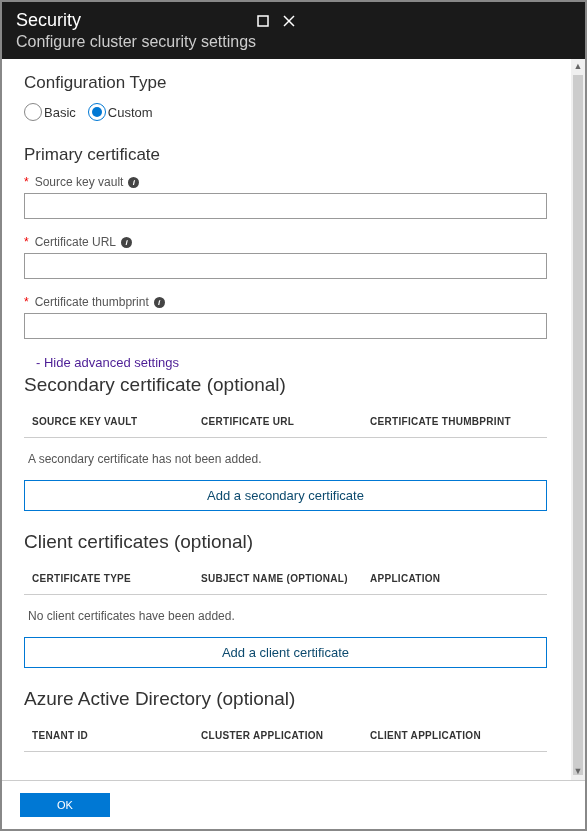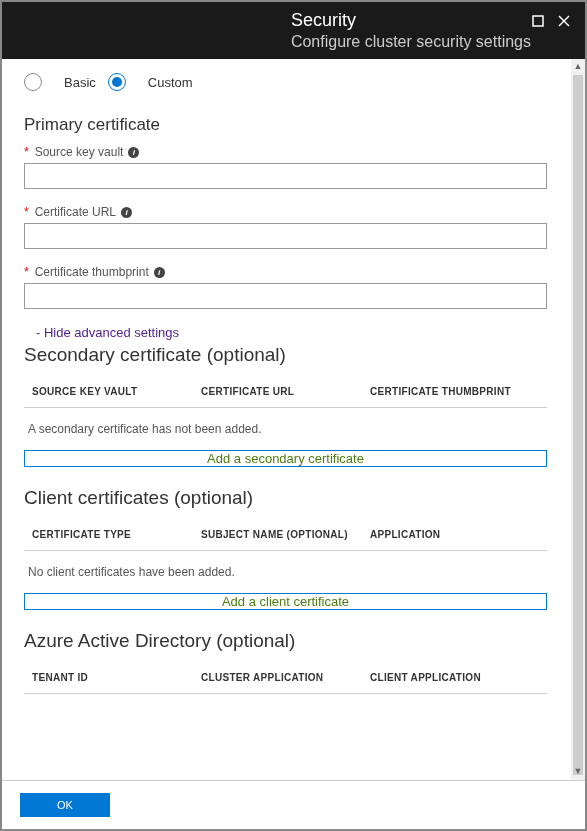--- a/index.html
+++ b/index.html
@@ -20,21 +20,21 @@
       width: 100%;
       height: 100%;
       display: flex;
       flex-direction: column;
     }
     .titlebar {
       background: #1a1a1a;
       color: #fff;
       padding: 8px 14px;
       display: flex;
-      justify-content: flex-end;
+      justify-content: flex-start;
       align-items: flex-start;
     }
     .titlebar-left {
       display: flex;
       flex-direction: column;
     }
     .title {
       font-size: 18px;
       font-weight: 400;
     }
@@ -102,21 +102,21 @@
       margin-bottom: 4px;
     }
     .radio-group {
       display: flex;
       gap: 12px;
       margin-bottom: 24px;
     }
     .radio-option {
       display: flex;
       align-items: center;
-      gap: 22px;
+      gap: 2px;
       cursor: pointer;
     }
     .radio-circle {
       width: 18px;
       height: 18px;
       border: 1px solid #888;
       border-radius: 50%;
       display: flex;
       align-items: center;
       justify-content: center;
@@ -192,22 +192,23 @@
     }
     .table-empty {
       font-size: 12px;
       color: #555;
       padding: 14px 4px 14px 4px;
     }
     .add-button {
       width: 100%;
       border: 1px solid #0078d4;
       background: #fff;
-      color: #4d7c0f;
+      color: #0c4a6e;
       font-size: 13px;
+      padding: 7px;
       text-align: center;
       cursor: pointer;
       margin-bottom: 20px;
     }
     .footer {
       border-top: 1px solid #ccc;
       padding: 12px 18px;
     }
     .ok-button {
       background: #0078d4;
@@ -247,20 +248,21 @@
   </div>
 
   <div class="content">
     <div class="scrollbar-track">
       <div class="scrollbar-arrow" style="top:2px">▲</div>
       <div class="scrollbar-thumb"></div>
       <div class="scrollbar-arrow" style="bottom:2px">▼</div>
     </div>
     <div class="content-inner">
 
+    <div class="section-title">Configuration Type</div>
     <div class="radio-group">
       <div class="radio-option">
         <div class="radio-circle"></div>
         <span class="radio-label">Basic</span>
       </div>
       <div class="radio-option">
         <div class="radio-circle selected">
               <div class="radio-dot"></div>
             </div>
         <span class="radio-label">Custom</span>

